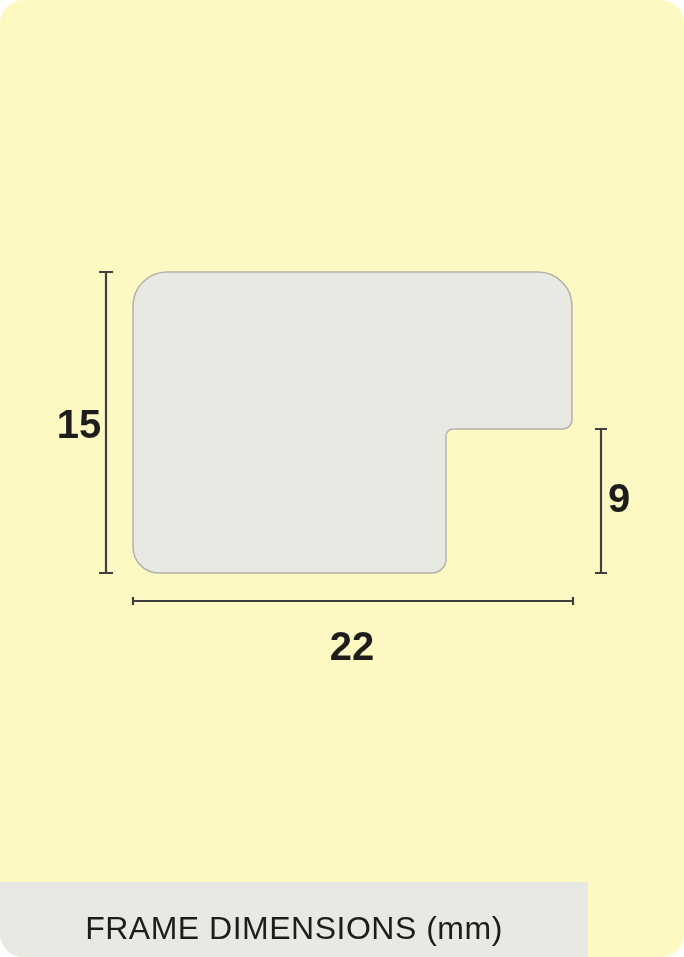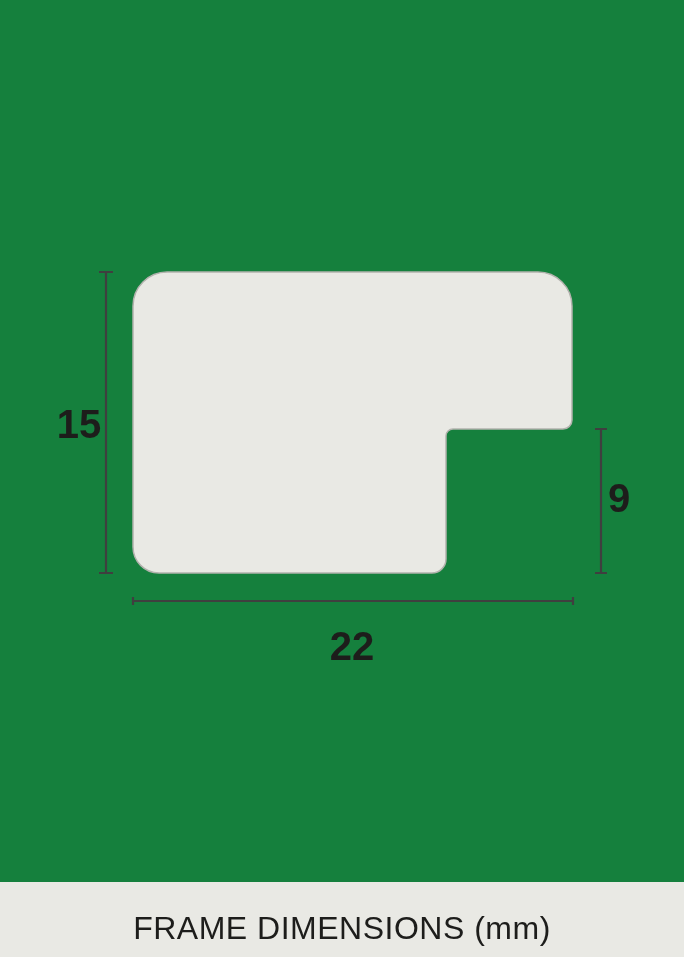--- a/index.html
+++ b/index.html
@@ -4,44 +4,45 @@
 <style>
   html, body {
     margin: 0;
     padding: 0;
     background: #ffffff;
   }
   #root {
     position: relative;
     width: 684px;
     height: 957px;
-    background: #15803d;
+    background: #fef9c3;
     overflow: hidden;
     font-family: "Liberation Sans", "DejaVu Sans", sans-serif;
+    border-radius: 23px;
   }
   #diagram-svg {
     position: absolute;
     left: 0;
     top: 0;
   }
   .dim-label {
     position: absolute;
     transform: translate(-50%, -50%);
     font-size: 40px;
     font-weight: 700;
     color: #1d1d1b;
     letter-spacing: 0px;
     white-space: nowrap;
     line-height: 1;
   }
   #footer-bar {
     position: absolute;
     left: 0;
     top: 882px;
-    width: 684px;
+    width: 588px;
     height: 75px;
     background: #e9e9e4;
   }
   #footer-label {
     position: absolute;
     left: 50%;
     top: 30px;
     transform: translateX(-50%);
     font-size: 32px;
     font-weight: 400;

